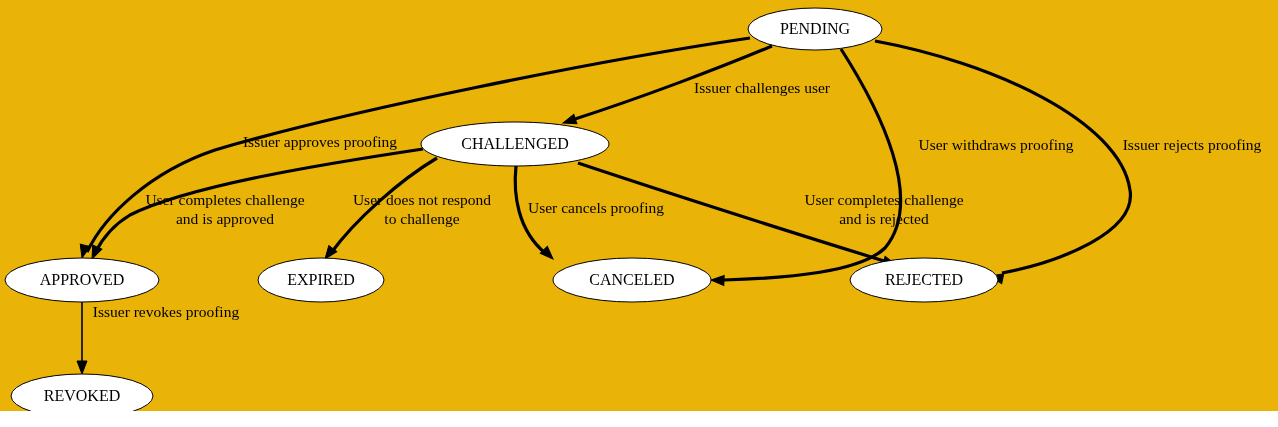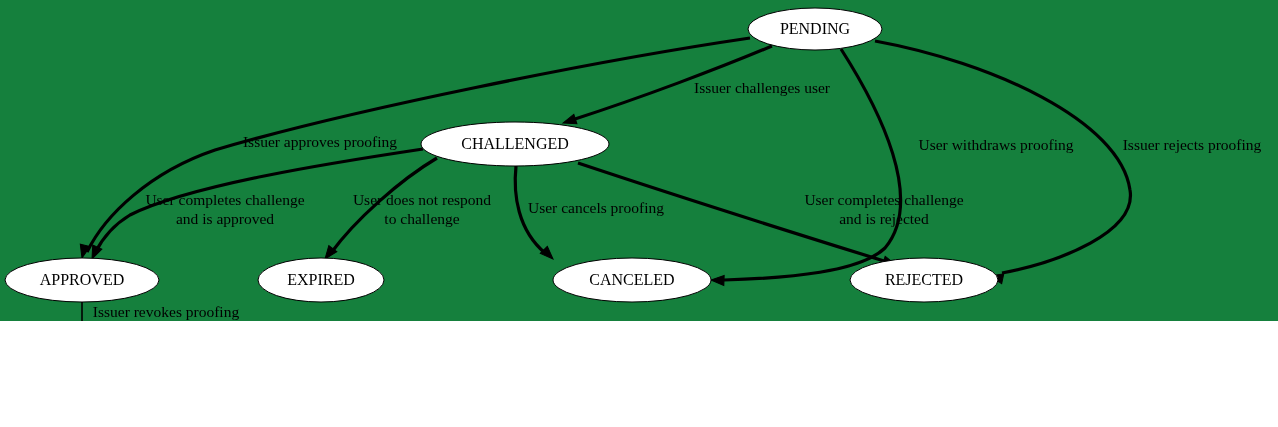--- a/index.html
+++ b/index.html
@@ -8,22 +8,22 @@
     padding: 0;
     background: #ffffff;
   }
   body {
     font-family: "Liberation Serif", "DejaVu Serif", serif;
     color: #000000;
   }
   #diagram-root {
     position: relative;
     width: 1278px;
-    height: 321px;
-    background: #15803d;
+    height: 411px;
+    background: #eab308;
     overflow: hidden;
   }
   #graph-svg {
     position: absolute;
     top: 0;
     left: 0;
     width: 1278px;
     height: 427px;
     display: block;
   }

